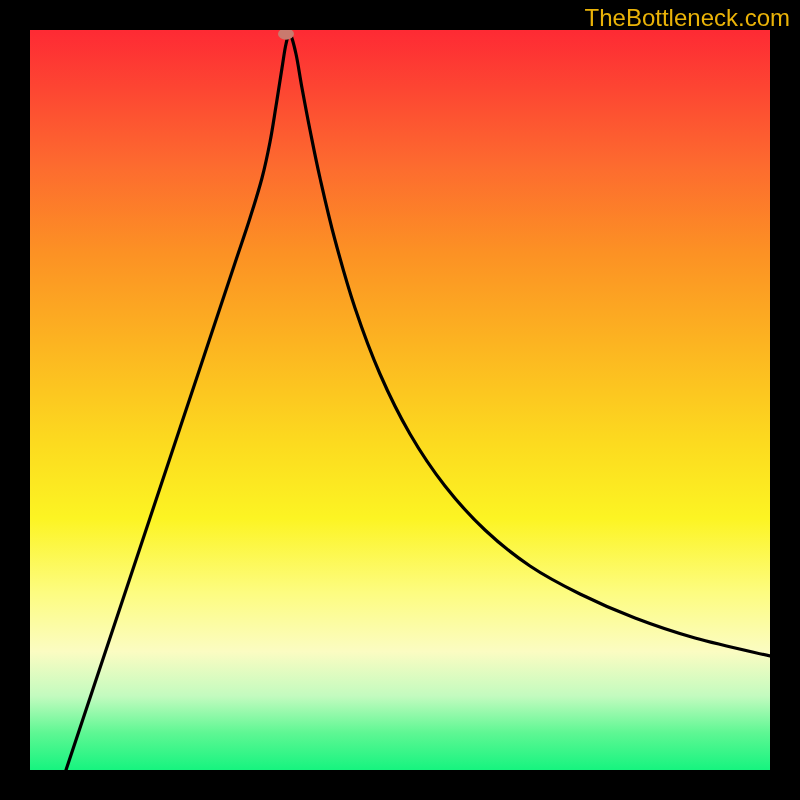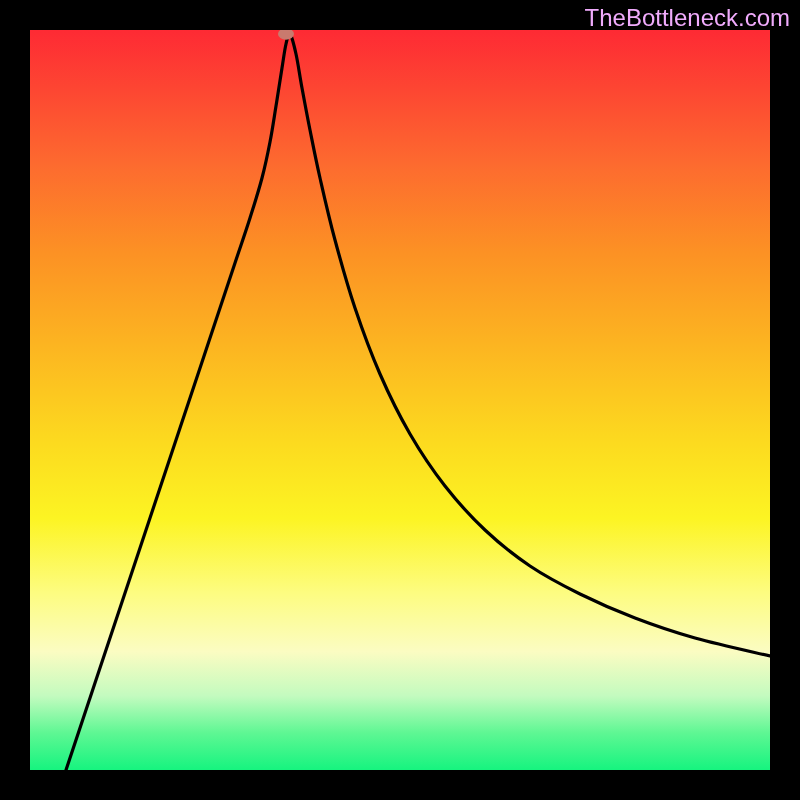--- a/index.html
+++ b/index.html
@@ -9,21 +9,21 @@
     width: 800px;
     height: 800px;
     background: #000;
   }
   .watermark {
     position: absolute;
     top: 4px;
     right: 10px;
     font-family: Arial, Helvetica, sans-serif;
     font-size: 24px;
-    color: #f0abfc;
+    color: #eab308;
     letter-spacing: 0;
     z-index: 10;
   }
   .plot-area {
     position: absolute;
     left: 30px;
     top: 30px;
     width: 740px;
     height: 740px;
     background: linear-gradient(to bottom,

